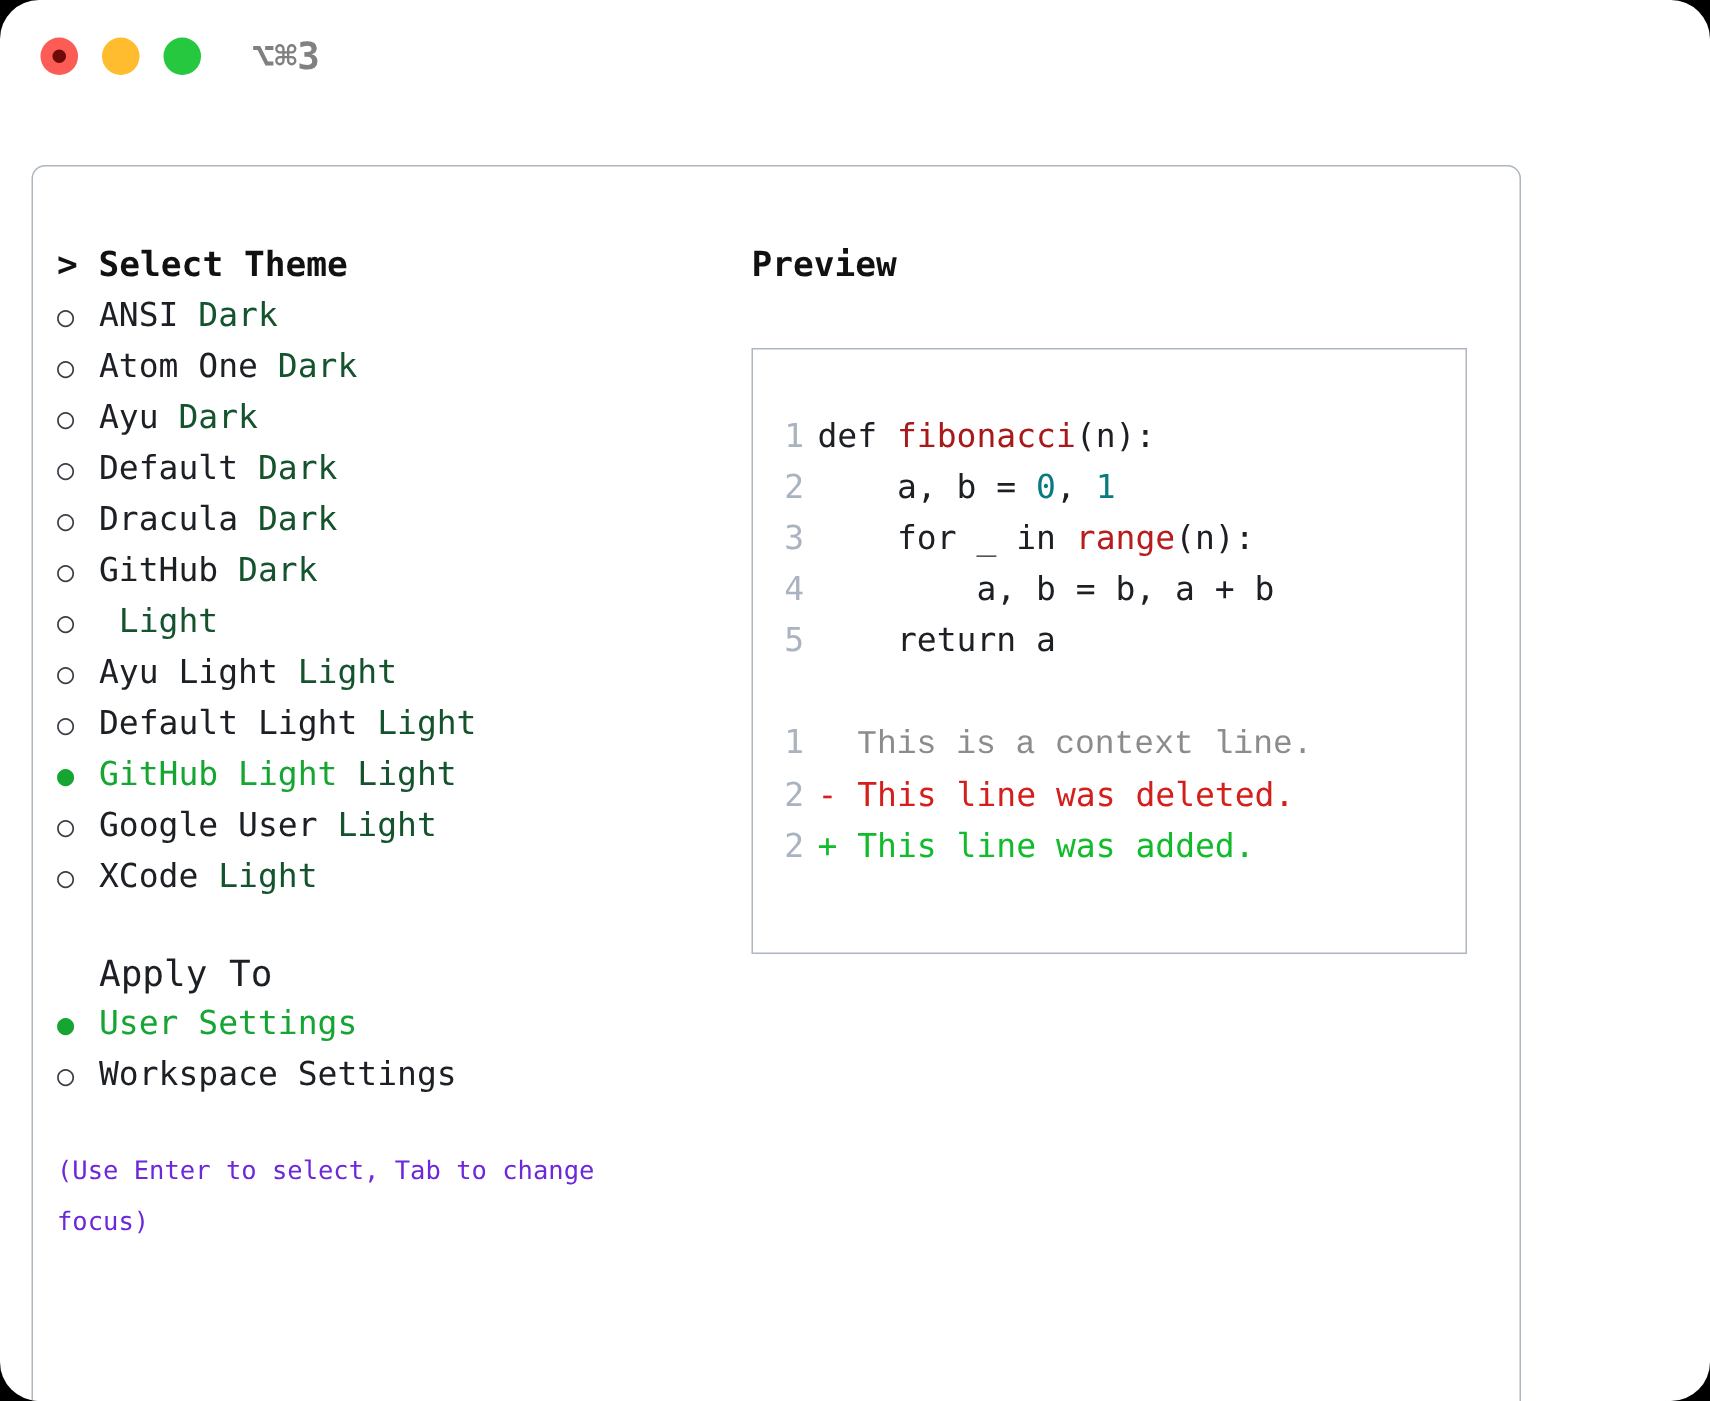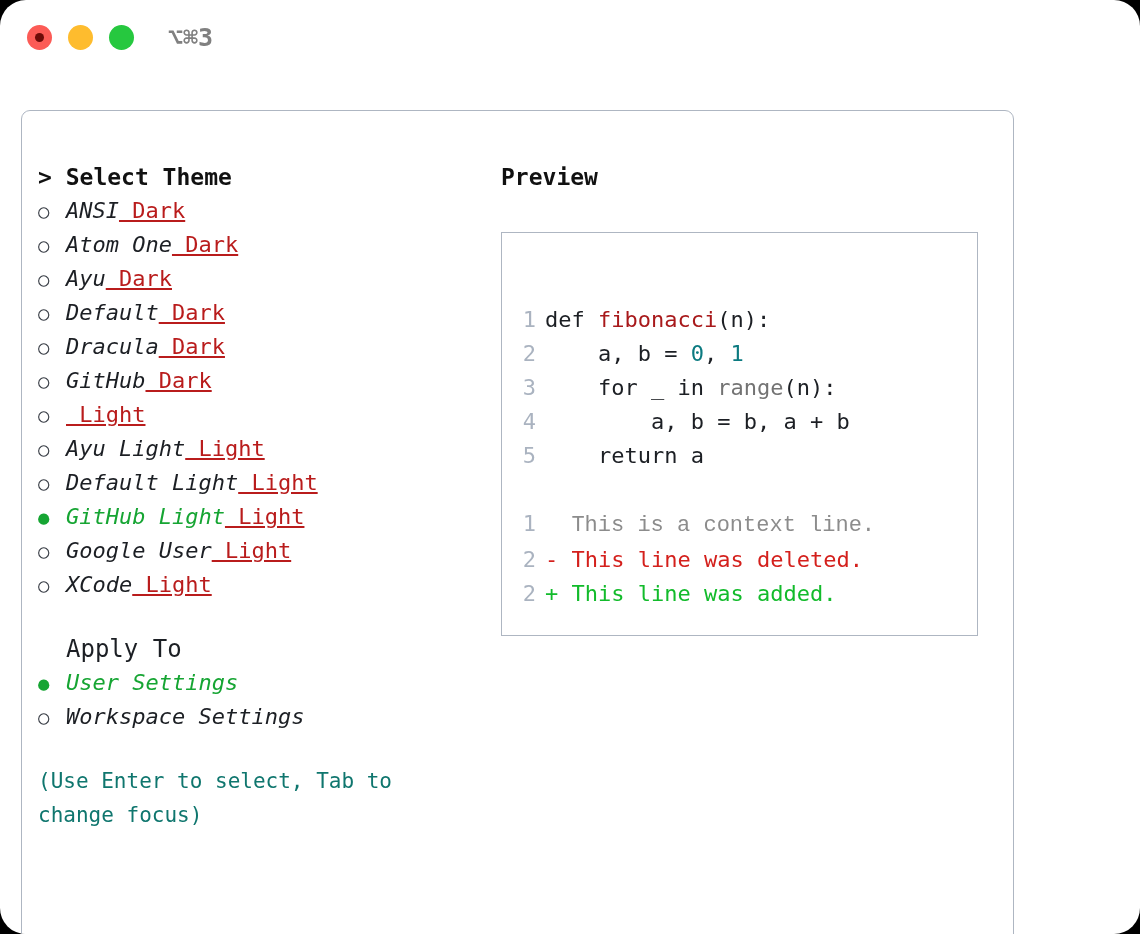--- a/index.html
+++ b/index.html
@@ -108,36 +108,36 @@
   }
   .bullet {
     display: inline-block;
     width: 28px;
     flex: 0 0 28px;
     font-size: 19px;
     color: #3a3f47;
     line-height: 34px;
   }
   .bullet.filled { color: #16a533; font-size: 19px; }
-  .opt-label { color: #1c1f24; font-style: italic; }
+  .opt-label { color: #1c1f24; }
   .opt-row.selected .opt-label { color: #16a533; }
-  .opt-kind { color: #b91c1c; text-decoration: underline; }
+  .opt-kind { color: #14532d; }
 
   .apply-block { margin-top: 30px; }
   .apply-header {
     font-size: 24px;
     color: #1c1f24;
     line-height: 34px;
     padding-left: 28px;
     white-space: pre;
   }
   .hint {
     margin-top: 30px;
-    font-size: 21px;
-    color: #0f766e;
+    font-size: 17px;
+    color: #6d28d9;
     line-height: 34px;
     width: 400px;
   }
 
   
   .right-col {
     position: absolute;
     left: 479px;
     top: 49px;
     width: 500px;
@@ -150,34 +150,33 @@
     background: #ffffff;
     position: relative;
   }
   .code {
     position: absolute;
     left: 12px;
     top: 42px;
     font-size: 22px;
     line-height: 34px;
     white-space: pre;
-    margin-top: 28px;
   }
   .code-line { white-space: pre; }
   .ln {
     display: inline-block;
     width: 22px;
     text-align: right;
     color: #aab3c0;
     margin-right: 9px;
   }
   .tok-plain { color: #1c1f24; }
   .tok-fn    { color: #a8191b; }
   .tok-num   { color: #0b7a80; }
-  .tok-call  { color: #737373; }
+  .tok-call  { color: #b91c1c; }
   .tok-ctx   { color: #8c8c8c; font-family: Liberation Mono, monospace; }
   .tok-del   { color: #d4201c; }
   .tok-add   { color: #12bb2b; }
   .code-gap  { height: 34px; }
 </style>
 </head>
 <body>
 
 <div class="window">
 

